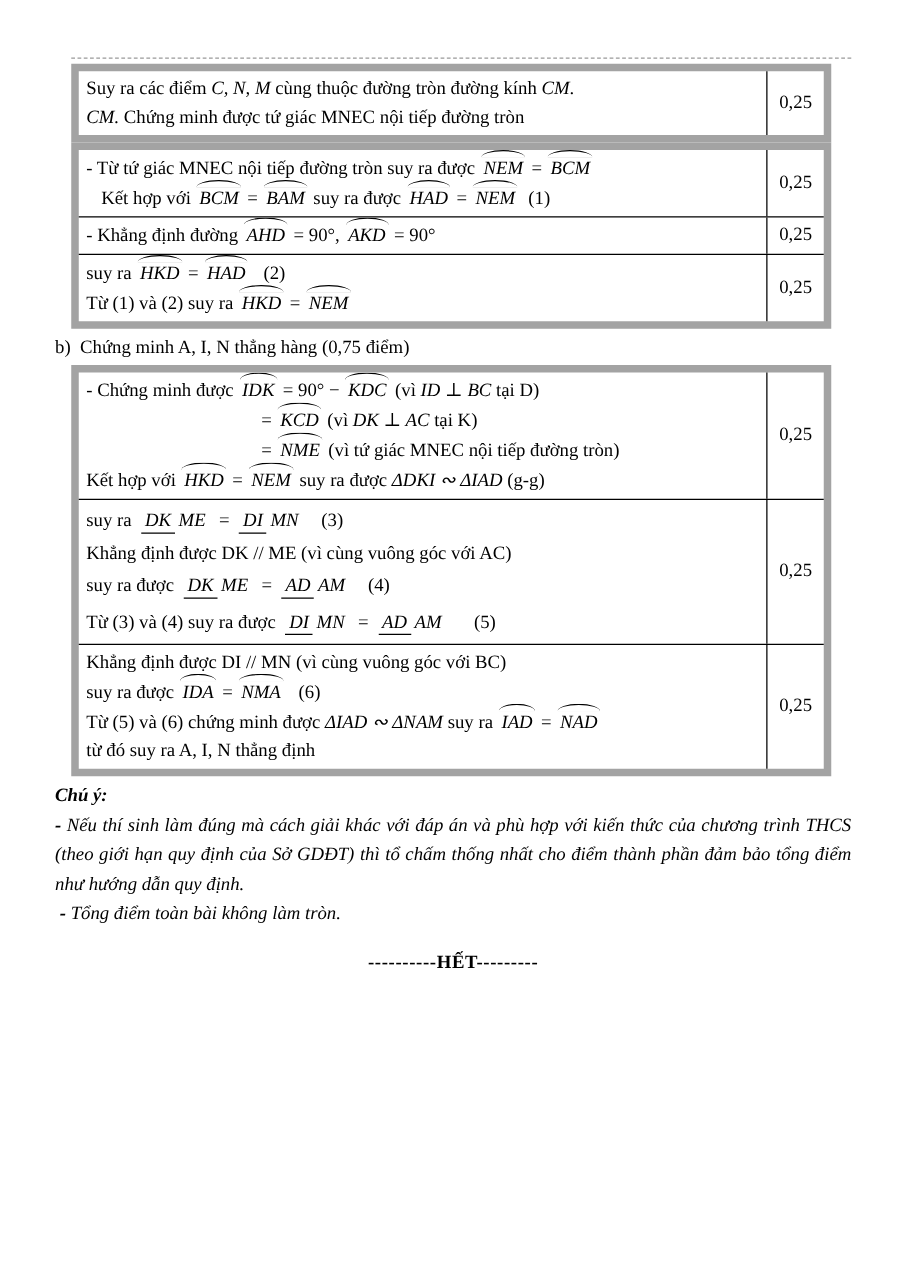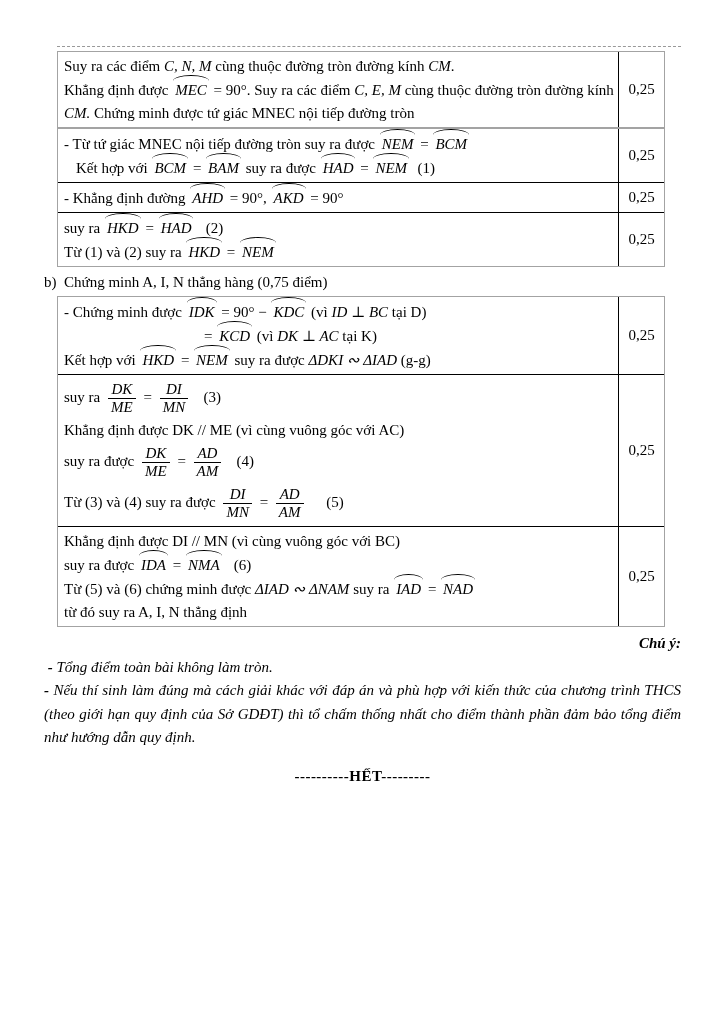--- a/index.html
+++ b/index.html
@@ -8,58 +8,57 @@
     width:725px;height:1024px;
     background:#ffffff;
     font-family:"Liberation Serif","DejaVu Serif",serif;
     font-size:15px;color:#000;
     padding:46px 44px 0 44px;
     box-sizing:border-box;
     margin:0 auto;
     overflow:hidden;
   }
   .topdash{margin-left:13px;width:624px;border-top:1px dashed #999;margin-bottom:4px;}
-  .tbl{margin-left:13px;width:608px;border:1px solid #a3a3a3;box-sizing:border-box;}
+  .tbl{margin-left:13px;width:608px;border:6px solid #a3a3a3;box-sizing:border-box;}
   .trow{display:flex;}
   .trow + .trow{border-top:1px solid #000;}
   .tcell.text{flex:1;border-right:1px solid #000;padding:3px 4px 2px 6px;box-sizing:border-box;}
   .tcell.score{width:45px;display:flex;align-items:center;justify-content:center;box-sizing:border-box;}
   .line{line-height:23px;}
   .line.fr{padding:3px 0;}
   .line.eqind{padding-left:140px;}
   .line.ind1{padding-left:12px;}
   .para{margin:3px 0 2px 13px;line-height:24px;margin-left:0;}
   .mi{font-style:italic;}
   .tb{font-weight:bold;}
   .ang{position:relative;display:inline-block;font-style:italic;margin:0 2px;padding:1px 1px 0 1px;}
   .ang::before{
     content:"";position:absolute;left:-1px;right:-1px;top:-3px;height:5px;
     border-top:1.3px solid #000;
     border-radius:50% 50% 0 0 / 100% 100% 0 0;
   }
-  .frac{display:inline-flex;flex-direction:column;vertical-align:middle;text-align:center;font-style:italic;margin:0 4px;line-height:17px;}
+  .frac{display:inline-flex;flex-direction:row;vertical-align:middle;text-align:center;font-style:italic;margin:0 4px;line-height:17px;}
   .frac .num{border-bottom:1px solid #000;padding:0 3px;}
   .frac .den{padding:0 3px;}
   .notes{margin-top:5px;font-style:italic;line-height:23.5px;}
-  .notes .head{font-weight:bold;text-align:right;}
+  .notes .head{font-weight:bold;}
   .npara.just{text-align:justify;}
   .het{text-align:center;font-weight:bold;margin-top:18px;letter-spacing:0.5px;}
 </style>
 </head>
 <body>
 
 <div class="page">
 
   <div class="topdash"></div>
 
   <div class="tbl">
     <div class="trow">
       <div class="tcell text">
         <div class="line"><span class="tk">Suy ra các điểm </span><span class="mi">C, N, M</span><span class="tk"> cùng thuộc đường tròn đường kính </span><span class="mi">CM</span><span class="tk">.</span></div>
-        <div class="line"><span class="tk">Khẳng định được </span><span class="ang">MEC</span><span class="tk"> = 90°. Suy ra các điểm </span><span class="mi">C, E, M</span><span class="tk"> cùng thuộc đường tròn đường kính</span></div>
         <div class="line"><span class="mi">CM.</span><span class="tk"> Chứng minh được tứ giác MNEC nội tiếp đường tròn</span></div>
       </div>
       <div class="tcell score">0,25</div>
     </div>
   </div>
 
 
   <div class="tbl">
     <div class="trow">
       <div class="tcell text">
@@ -83,20 +82,21 @@
     </div>
   </div>
 
   <div class="para"><span class="tk">b)&nbsp; Chứng minh A, I, N thẳng hàng (0,75 điểm)</span></div>
 
   <div class="tbl">
     <div class="trow">
       <div class="tcell text">
         <div class="line"><span class="tk">- Chứng minh được </span><span class="ang">IDK</span><span class="tk"> = 90° − </span><span class="ang">KDC</span><span class="tk"> (vì </span><span class="mi">ID ⊥ BC</span><span class="tk"> tại D)</span></div>
         <div class="line eqind"><span class="tk">= </span><span class="ang">KCD</span><span class="tk"> (vì </span><span class="mi">DK ⊥ AC</span><span class="tk"> tại K)</span></div>
+        <div class="line eqind"><span class="tk">= </span><span class="ang">NME</span><span class="tk">  (vì tứ giác MNEC nội tiếp đường tròn)</span></div>
         <div class="line"><span class="tk">Kết hợp với </span><span class="ang">HKD</span><span class="tk"> = </span><span class="ang">NEM</span><span class="tk"> suy ra được </span><span class="mi">ΔDKI ∾ ΔIAD</span><span class="tk"> (g-g)</span></div>
       </div>
       <div class="tcell score">0,25</div>
     </div>
     <div class="trow">
       <div class="tcell text">
         <div class="line fr"><span class="tk">suy ra </span><span class="frac">
               <span class="num">DK</span>
               <span class="den">ME</span>
             </span><span class="tk"> = </span><span class="frac">
@@ -127,19 +127,19 @@
         <div class="line"><span class="tk">suy ra được </span><span class="ang">IDA</span><span class="tk"> = </span><span class="ang">NMA</span><span class="tk">&nbsp;&nbsp; (6)</span></div>
         <div class="line"><span class="tk">Từ (5) và (6) chứng minh được  </span><span class="mi">ΔIAD ∾ ΔNAM</span><span class="tk">  suy ra </span><span class="ang">IAD</span><span class="tk"> = </span><span class="ang">NAD</span></div>
         <div class="line"><span class="tk">từ đó suy ra A, I, N thẳng định</span></div>
       </div>
       <div class="tcell score">0,25</div>
     </div>
   </div>
 
   <div class="notes">
     <div class="head">Chú ý:</div>
+    <div class="npara just"><span class="tb">- </span><span class="tk">Nếu thí sinh làm đúng mà cách giải khác với đáp án và phù hợp với kiến thức của chương trình THCS (theo giới hạn quy định của Sở GDĐT) thì tổ chấm thống nhất cho điểm thành phần đảm bảo tổng điểm như hướng dẫn quy định.</span></div>
     <div class="npara"><span class="tb">&nbsp;- </span><span class="tk">Tổng điểm toàn bài không làm tròn.</span></div>
-    <div class="npara just"><span class="tb">- </span><span class="tk">Nếu thí sinh làm đúng mà cách giải khác với đáp án và phù hợp với kiến thức của chương trình THCS (theo giới hạn quy định của Sở GDĐT) thì tổ chấm thống nhất cho điểm thành phần đảm bảo tổng điểm như hướng dẫn quy định.</span></div>
   </div>
 
   <div class="het">----------HẾT---------</div>
 
 </div>
 
 </body></html>

